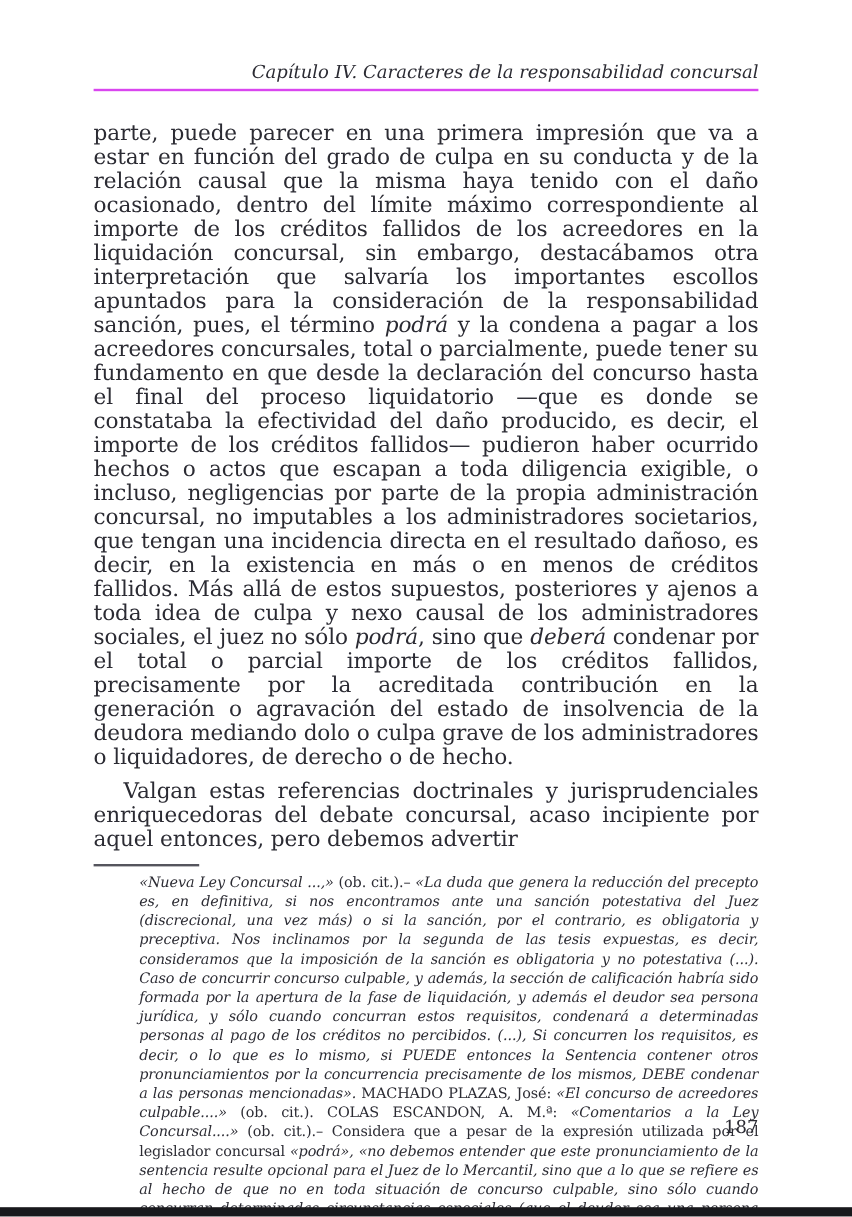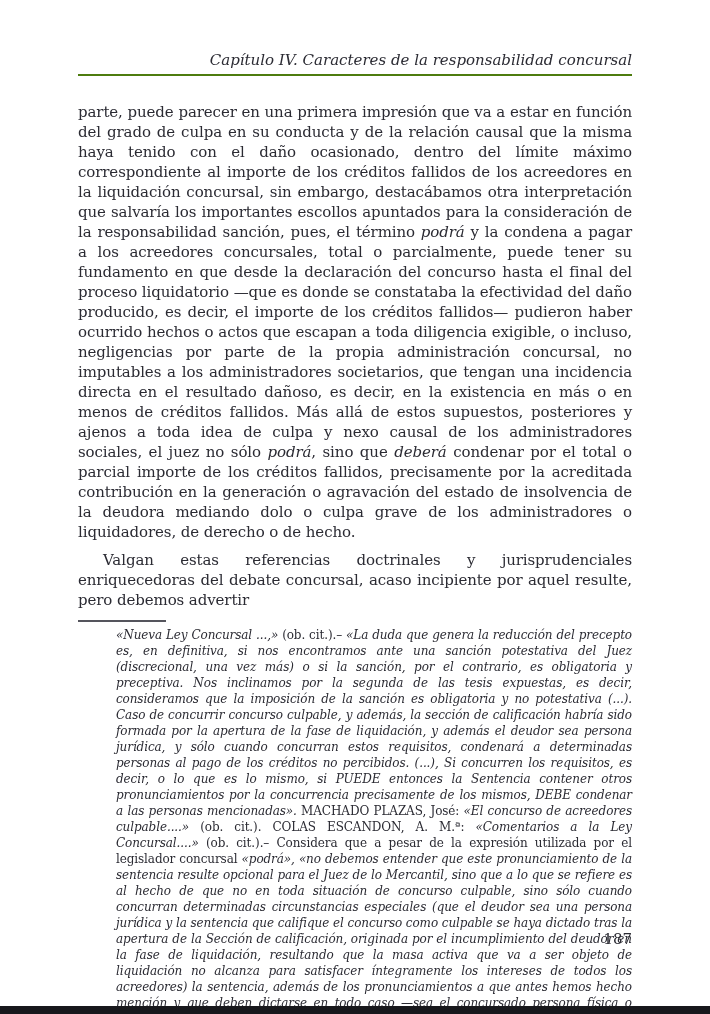--- a/index.html
+++ b/index.html
@@ -18,28 +18,28 @@
     left: 78px;
     top: 0;
     width: 554px;
   }
   .running-header {
     padding-top: 50px;
     text-align: right;
     font-style: italic;
     font-size: 15px;
     line-height: 20px;
-    border-bottom: 2px solid #4d7c0f;
+    border-bottom: 2px solid #d946ef;
     padding-bottom: 4px;
   }
   .body-text { margin-top: 26px; }
   p.body-par {
     margin: 0;
     text-align: justify;
-    font-size: 15px;
+    font-size: 18px;
     line-height: 20px;
     letter-spacing: -0.1px;
   }
   p.body-par.indent { text-indent: 25px; margin-top: 8px; }
   .it { font-style: italic; }
   .rm { font-style: normal; }
   .footnote-sep {
     margin-top: 10px;
     width: 88px;
     border-top: 2px solid #55555d;
@@ -75,21 +75,21 @@
 <body>
 
 <div class="page">
   <div class="content">
 
     <div class="running-header"><span>Capítulo IV. Caracteres de la responsabilidad concursal</span></div>
 
     <div class="body-text">
       <p class="body-par"><span class="rm">parte, puede parecer en una primera impresión que va a estar en función del grado de culpa en su conducta y de la relación causal que la misma haya tenido con el daño ocasionado, dentro del límite máximo correspondiente al importe de los créditos fallidos de los acreedores en la liquidación concursal, sin embargo, destacábamos otra interpretación que salvaría los importantes escollos apuntados para la consideración de la responsabilidad sanción, pues, el término </span><span class="it">podrá</span><span class="rm"> y la condena a pagar a los acreedores concursales, total o parcialmente, puede tener su fundamento en que desde la declaración del concurso hasta el final del proceso liquidatorio —que es donde se constataba la efectividad del daño producido, es decir, el importe de los créditos fallidos— pudieron haber ocurrido hechos o actos que escapan a toda diligencia exigible, o incluso, negligencias por parte de la propia administración concursal, no imputables a los administradores societarios, que tengan una incidencia directa en el resultado dañoso, es decir, en la existencia en más o en menos de créditos fallidos. Más allá de estos supuestos, posteriores y ajenos a toda idea de culpa y nexo causal de los administradores sociales, el juez no sólo </span><span class="it">podrá</span><span class="rm">, sino que </span><span class="it">deberá</span><span class="rm"> condenar por el total o parcial importe de los créditos fallidos, precisamente por la acreditada contribución en la generación o agravación del estado de insolvencia de la deudora mediando dolo o culpa grave de los administradores o liquidadores, de derecho o de hecho.</span></p>
 
-      <p class="body-par indent"><span>Valgan estas referencias doctrinales y jurisprudenciales enriquecedoras del debate concursal, acaso incipiente por aquel resulte, pero debemos advertir</span></p>
+      <p class="body-par indent"><span>Valgan estas referencias doctrinales y jurisprudenciales enriquecedoras del debate concursal, acaso incipiente por aquel entonces, pero debemos advertir</span></p>
     </div>
 
     <div class="footnote-sep"></div>
 
     <div class="footnote"><span class="it">«Nueva Ley Concursal ...,»</span><span class="rm"> (ob. cit.).– </span><span class="it">«La duda que genera la reducción del precepto es, en definitiva, si nos encontramos ante una sanción potestativa del Juez (discrecional, una vez más) o si la sanción, por el contrario, es obligatoria y preceptiva. Nos inclinamos por la segunda de las tesis expuestas, es decir, consideramos que la imposición de la sanción es obligatoria y no potestativa (...). Caso de concurrir concurso culpable, y además, la sección de calificación habría sido formada por la apertura de la fase de liquidación, y además el deudor sea persona jurídica, y sólo cuando concurran estos requisitos, condenará a determinadas personas al pago de los créditos no percibidos. (...), Si concurren los requisitos, es decir, o lo que es lo mismo, si PUEDE entonces la Sentencia contener otros pronunciamientos por la concurrencia precisamente de los mismos, DEBE condenar a las personas mencionadas».</span><span class="rm"> MACHADO PLAZAS, José: </span><span class="it">«El concurso de acreedores culpable....»</span><span class="rm"> (ob. cit.). COLAS ESCANDON, A. M.ª: </span><span class="it">«Comentarios a la Ley Concursal....»</span><span class="rm"> (ob. cit.).– Considera que a pesar de la expresión utilizada por el legislador concursal </span><span class="it">«podrá», «no debemos entender que este pronunciamiento de la sentencia resulte opcional para el Juez de lo Mercantil, sino que a lo que se refiere es al hecho de que no en toda situación de concurso culpable, sino sólo cuando concurran determinadas circunstancias especiales (que el deudor sea una persona jurídica y la sentencia que califique el concurso como culpable se haya dictado tras la apertura de la Sección de calificación, originada por el incumplimiento del deudor en la fase de liquidación, resultando que la masa activa que va a ser objeto de liquidación no alcanza para satisfacer íntegramente los intereses de todos los acreedores) la sentencia, además de los pronunciamientos a que antes hemos hecho mención y que deben dictarse en todo caso —sea el concursado persona física o jurídica, se haya abierto la sección de calificación antes o después de la fase de liquidación—, establecerá esta responsabilidad concursal de los liquidadores o administradores de hecho o de derecho de la persona jurídica concursada».</span></div>
 
   </div>
 
   <div class="page-number">187</div>
 

